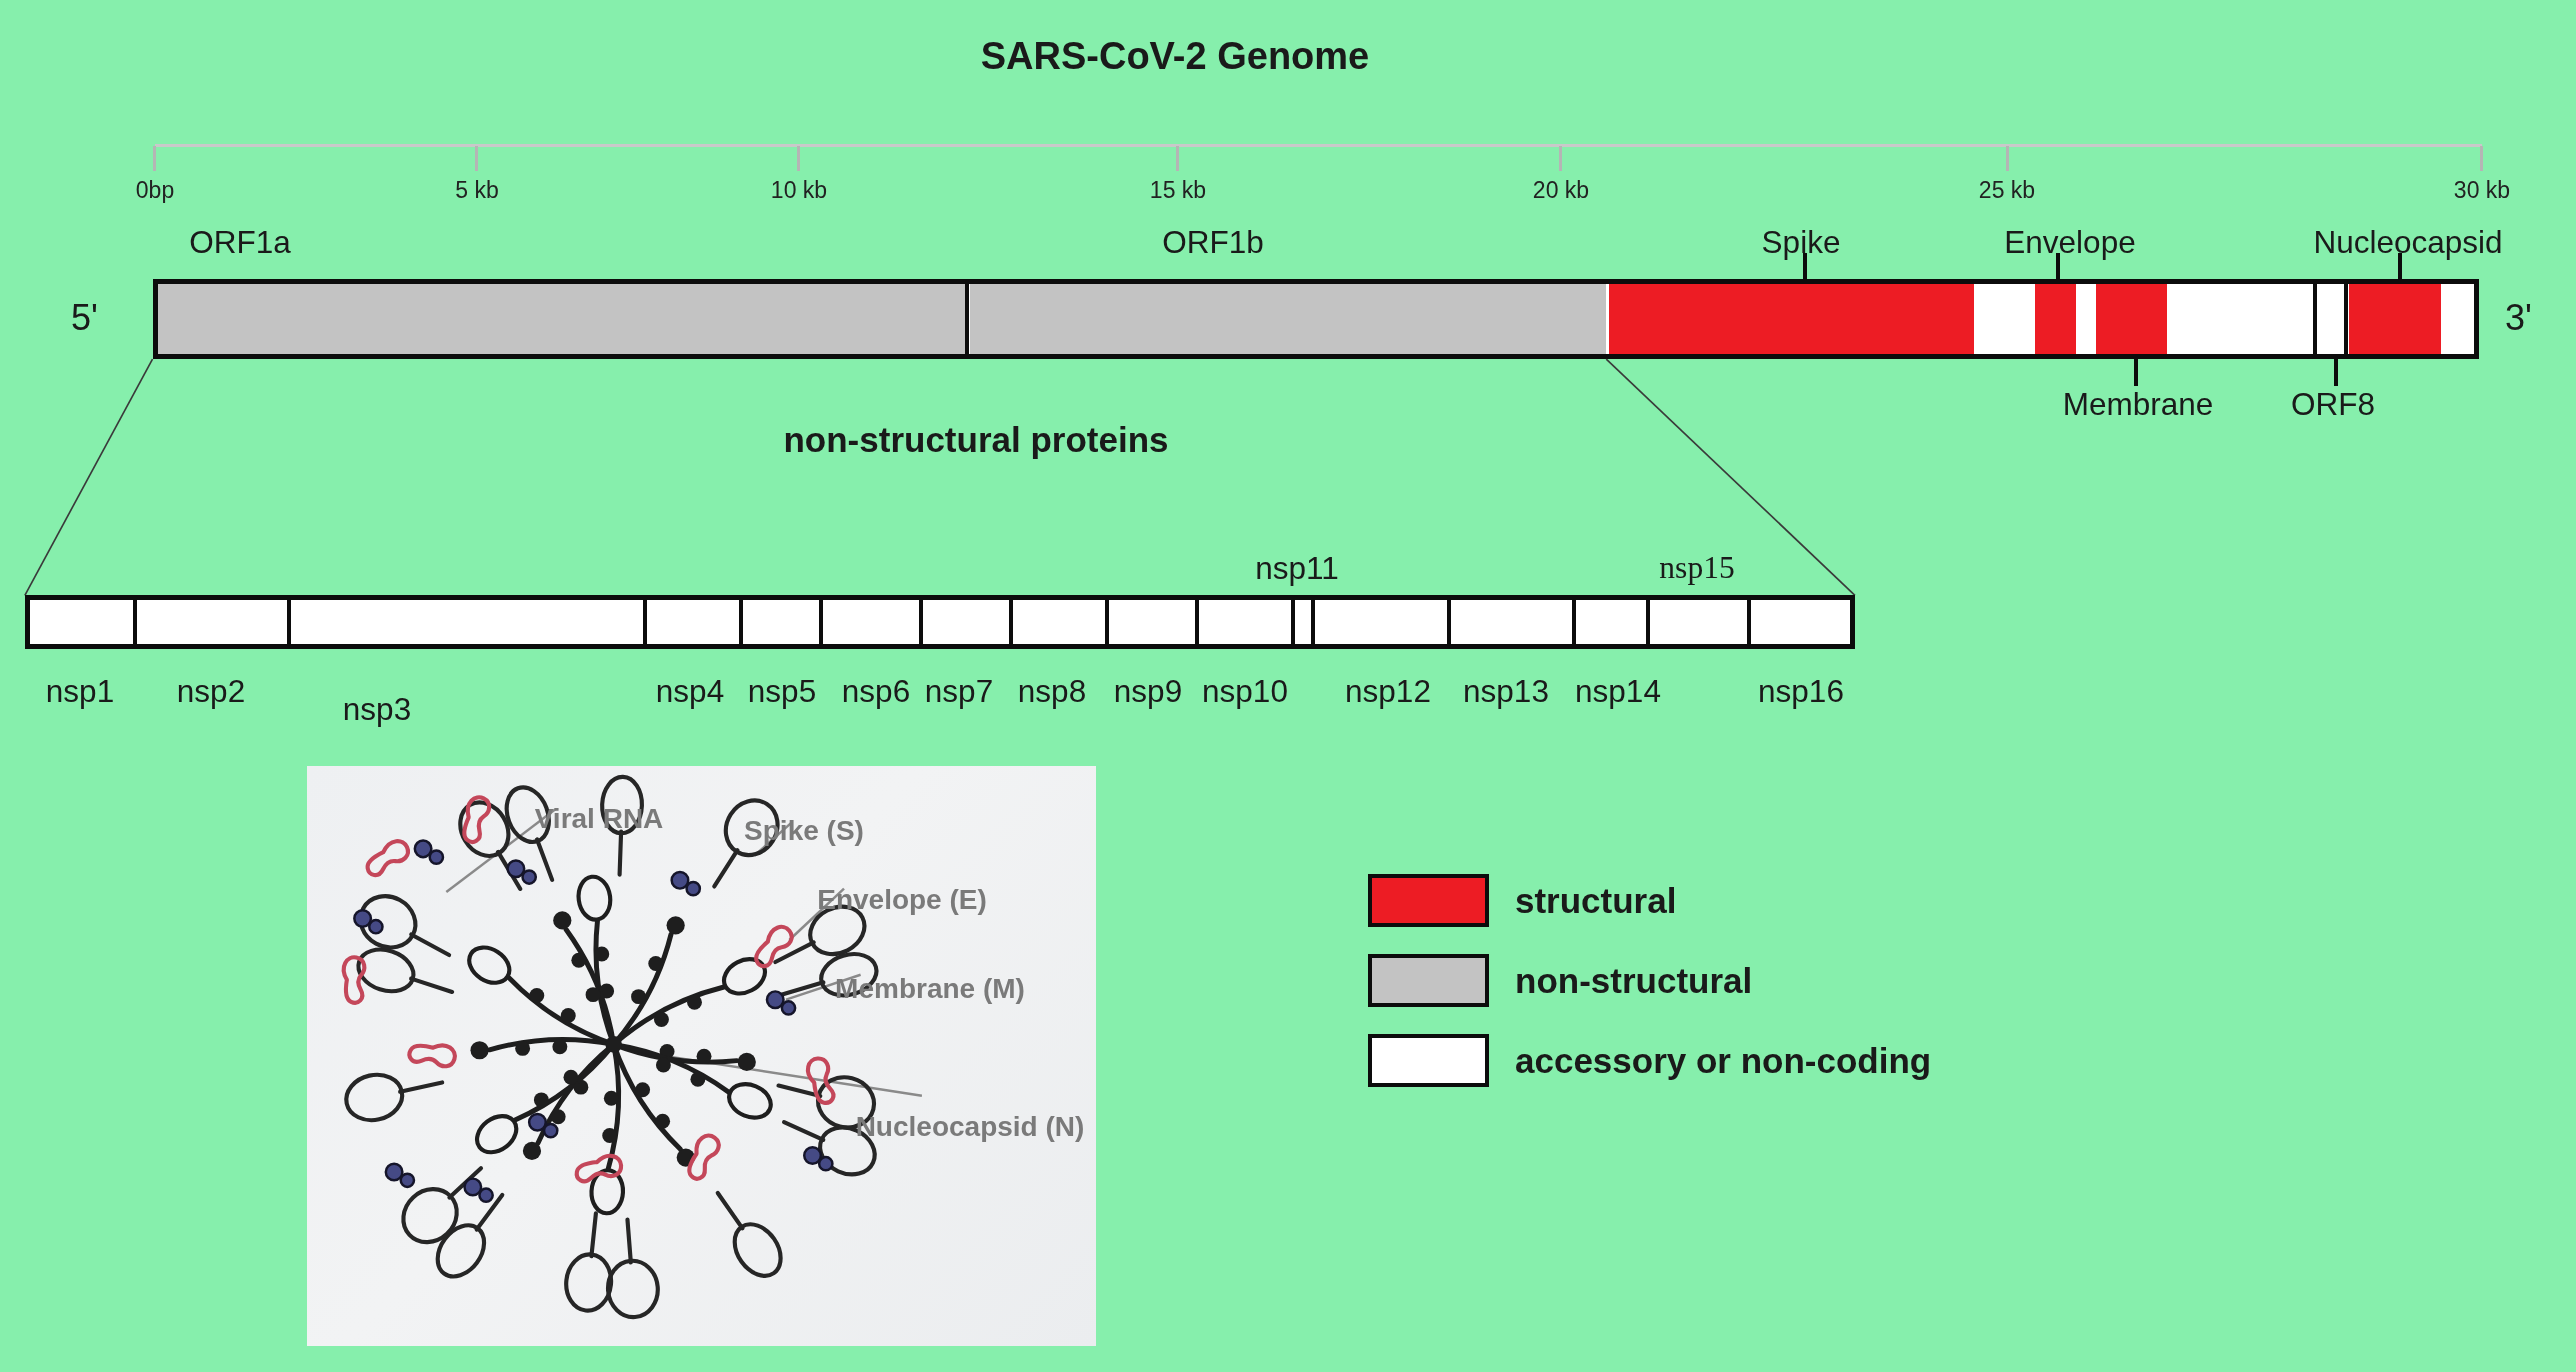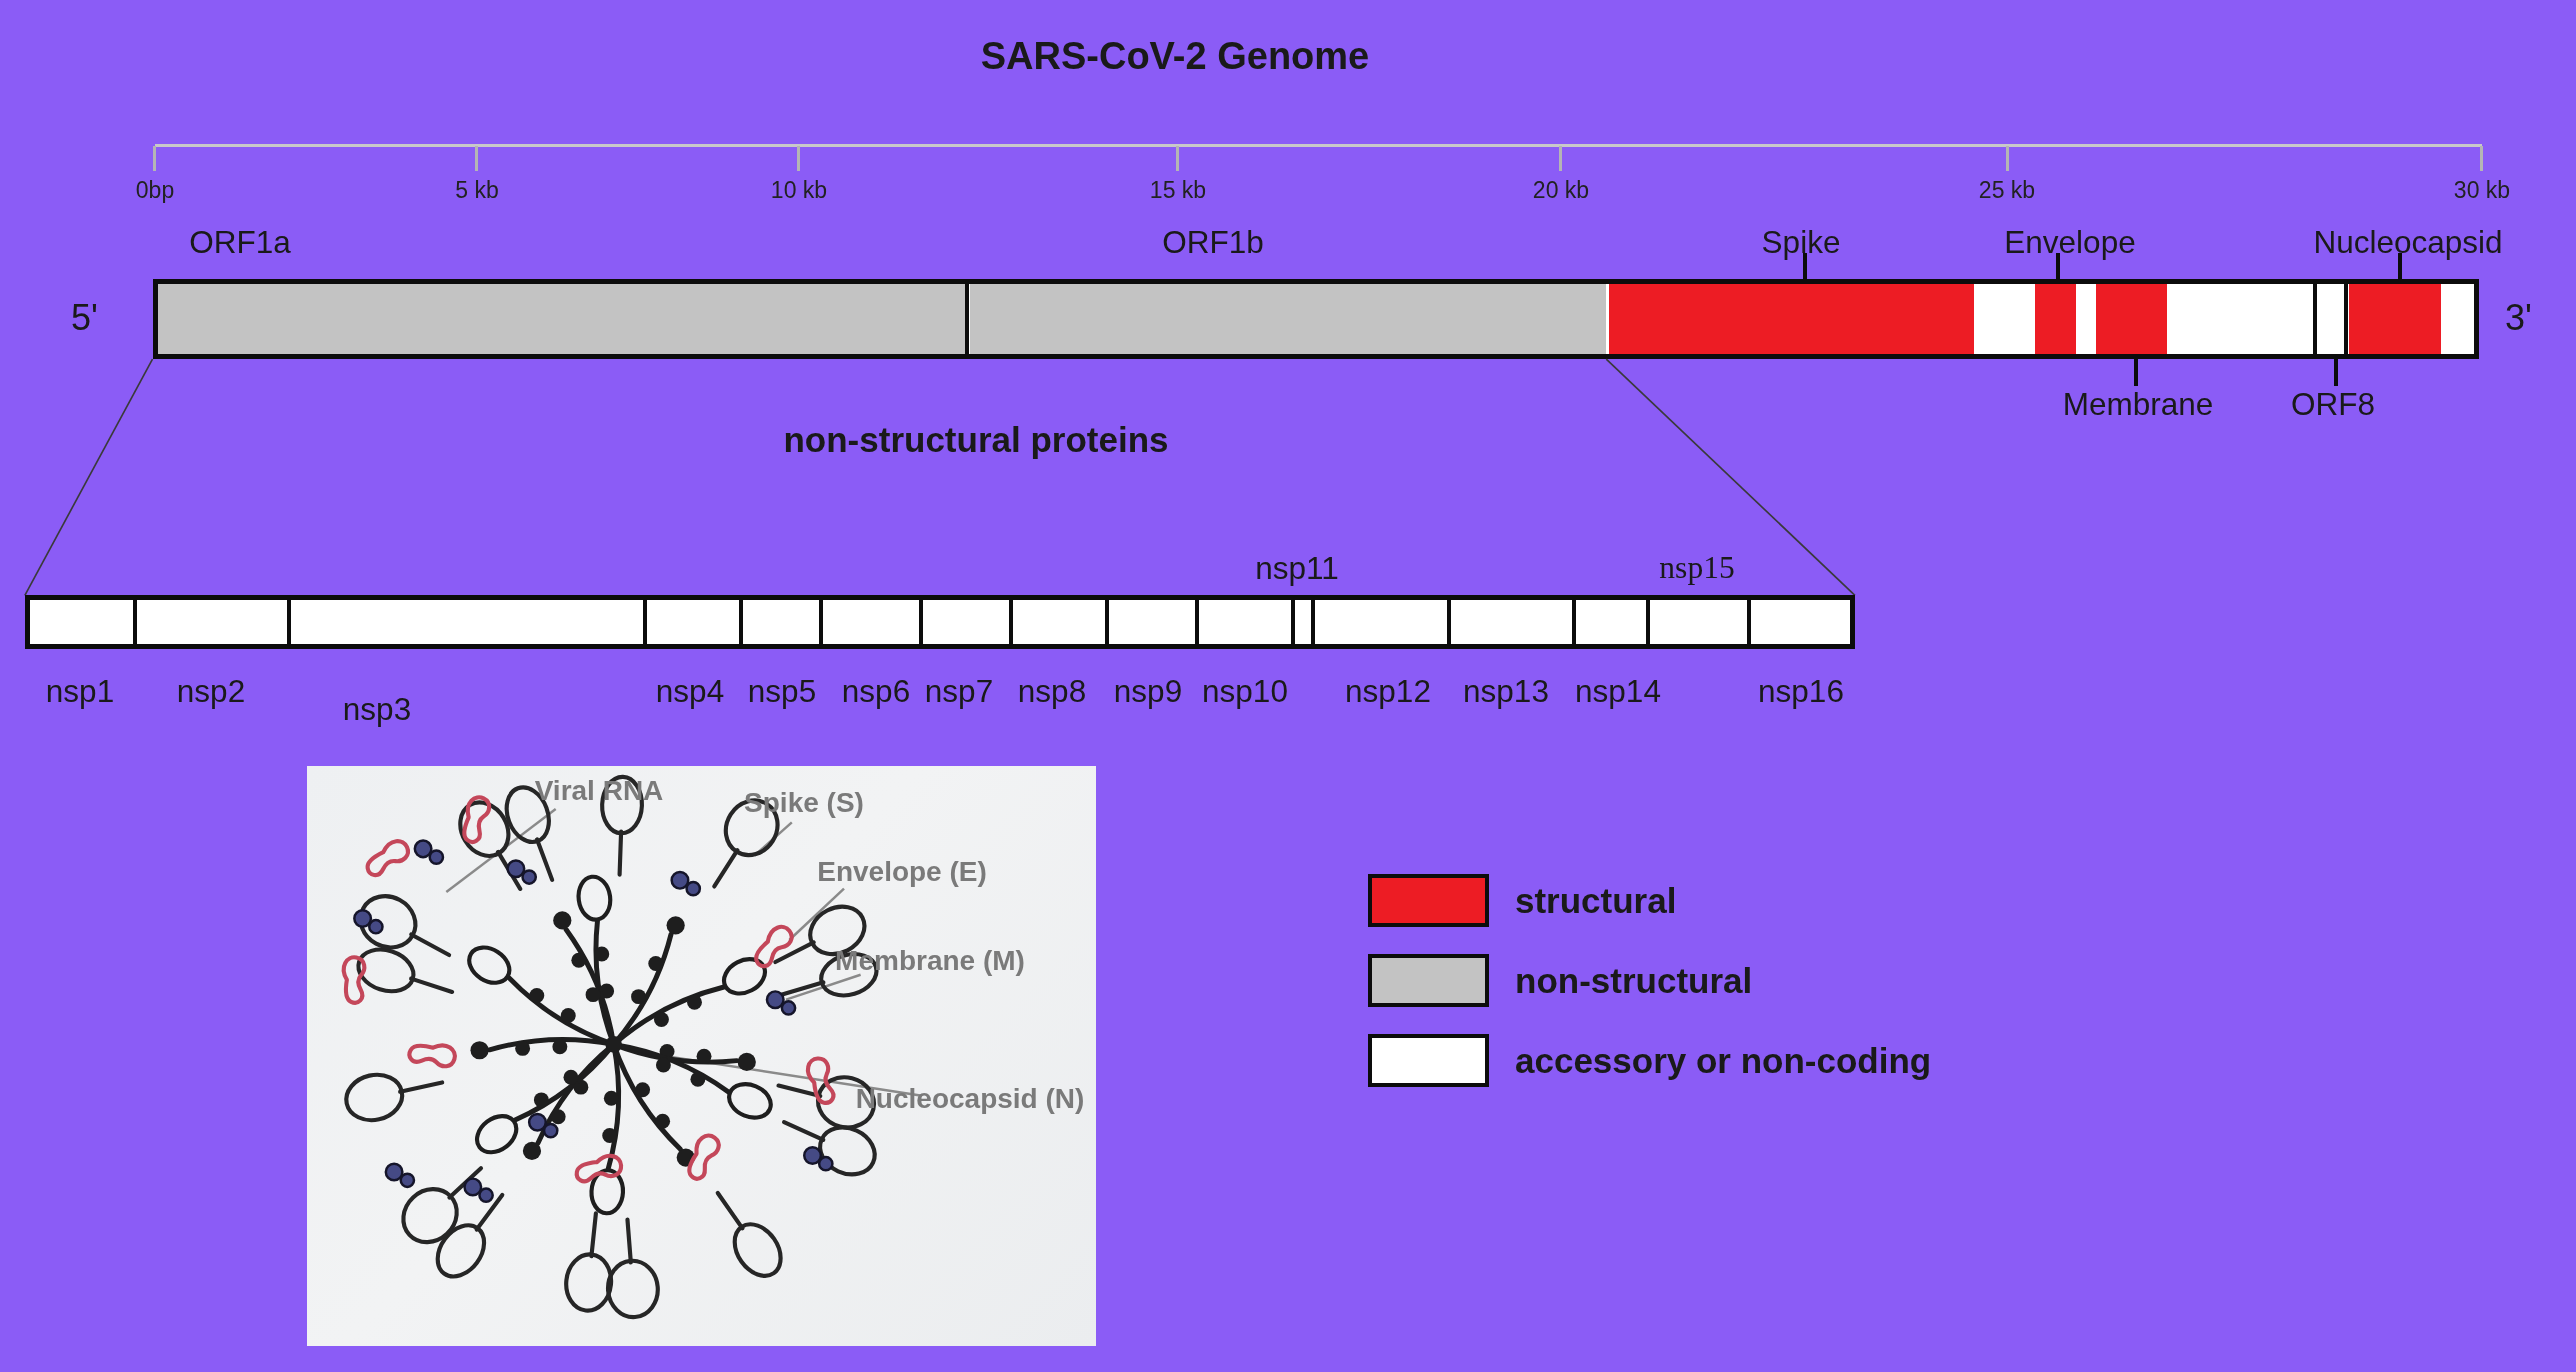--- a/index.html
+++ b/index.html
@@ -1,34 +1,34 @@
 <!DOCTYPE html>
 <html style="font-size:13.3px"><head>
 <meta charset="utf-8">
 <style>
   html,body{margin:0;padding:0;background:#ffffff;}
-  .canvas{position:relative;width:2576px;height:1373px;background:#8b5cf6;overflow:hidden;
+  .canvas{position:relative;width:2576px;height:1373px;background:#86efac;overflow:hidden;
           font-family:"Liberation Sans","DejaVu Sans",sans-serif;color:#1a1a1a;}
   .abs{position:absolute;}
   .ctr{transform:translateX(-50%);white-space:nowrap;}
   .title{font-size:38px;font-weight:bold;}
   .h2{font-size:35px;font-weight:bold;}
   .lab{font-size:31.5px;}
   .ticklab{font-size:23px;color:#222;}
   .primelab{font-size:36px;}
   .vline{position:absolute;width:4.1px;background:#0c0c0c;}
   .bar{position:absolute;background:#ffffff;border:5.8px solid #0c0c0c;box-sizing:border-box;}
   .nspbar{position:absolute;background:#ffffff;border:5px solid #0c0c0c;box-sizing:border-box;}
   .seg{position:absolute;top:0;bottom:0;}
   .legend-swatch{position:absolute;width:121px;height:53px;border:4.1px solid #0c0c0c;box-sizing:border-box;}
   .legend-label{position:absolute;font-size:35px;font-weight:bold;line-height:53px;white-space:nowrap;}
   .scan{position:absolute;left:307px;top:766px;width:789px;height:580px;
         background:linear-gradient(135deg,#eef0f2 0%,#f2f3f4 45%,#ebedef 100%);}
   .sketch-label{position:absolute;font-size:28px;font-weight:bold;color:#7a7a7a;
-                transform:translate(-50%,-50%);white-space:nowrap;}
+                transform:translate(-50%,-50%);white-space:nowrap;margin-top:28px;}
   .scan-caption{position:absolute;font-size:36px;font-weight:bold;color:#111;
                 transform:translate(-50%,-50%);white-space:nowrap;}
   svg{position:absolute;left:0;top:0;}
 </style>
 </head>
 <body>
 
 <div class="canvas">
 
   <div class="abs ctr title" style="left:1175px;top:35px;">SARS-CoV-2 Genome</div>

